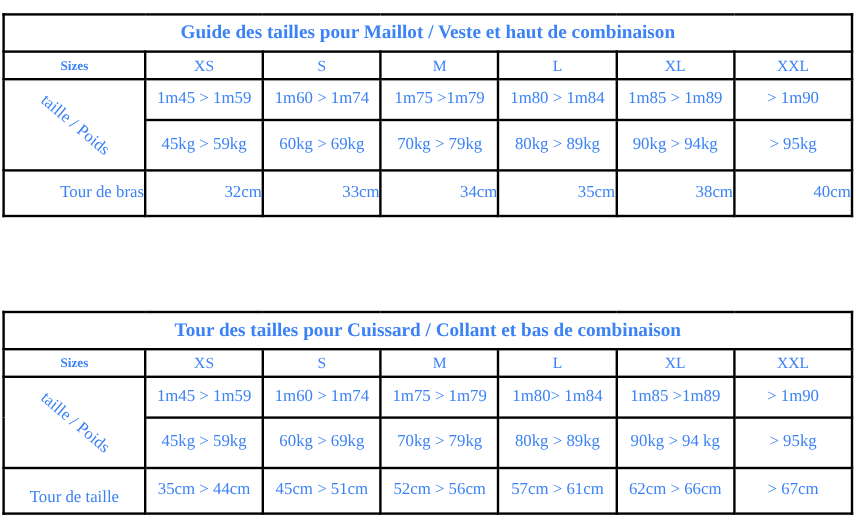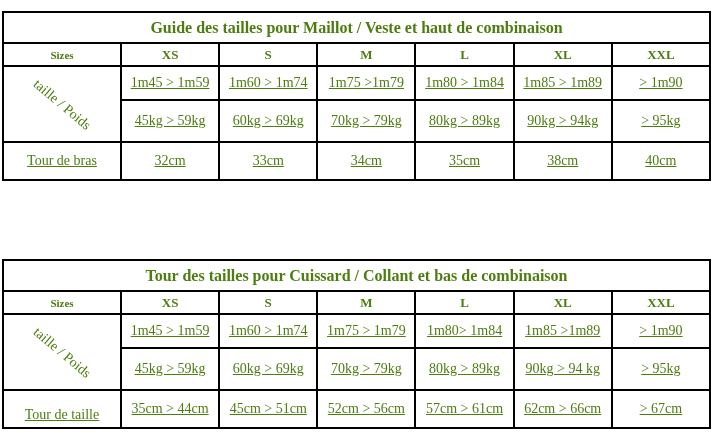--- a/index.html
+++ b/index.html
@@ -1,20 +1,20 @@
 <!DOCTYPE html>
 <html><head>
 <meta charset="utf-8">
 <style>
   html, body { margin:0; padding:0; background:#ffffff; }
   .page {
     position:relative;
     width:713px; height:439px;
     background:#ffffff;
-    color:#4d7c0f;
+    color:#3b82f6;
     font-family:"Liberation Serif", "DejaVu Serif", serif;
     overflow:hidden;
   }
   table.size-guide {
     border-collapse:collapse;
     table-layout:fixed;
     width:709px;
     margin-left:2px;
   }
   #table-top { margin-top:11px; }
@@ -22,26 +22,26 @@
   col.first-col { width:118px; }
   td {
     border:2px solid #000000;
     text-align:center;
     vertical-align:middle;
     padding:0;
     overflow:hidden;
   }
   .title-cell   { font-weight:bold; font-size:16px; height:29px; }
   .r-head td    { height:21px; }
-  .header-cell  { font-weight:bold; font-size:13px; }
+  .header-cell  { font-weight:normal; font-size:13px; }
   .sizes-cell   { font-weight:bold; font-size:11px;margin-left:48px; }
-  .data-cell    { font-size:14px;text-decoration:underline; }
+  .data-cell    { font-size:14px; }
   .r-height td  { height:32px; }
   .r-weight td  { height:40px; }
-  #table-top .r-measure td    { height:36px; }
+  #table-top .r-measure td    { height:36px;text-align:right; }
   #table-bottom .r-measure td { height:32px; }
   .rot-cell { position:relative; }
   .rot-label {
     display:inline-block;
     font-size:14px;
     transform:rotate(40deg);
     white-space:nowrap;
   }
   .label-low { vertical-align:bottom; padding-bottom:4px; }
 </style>

